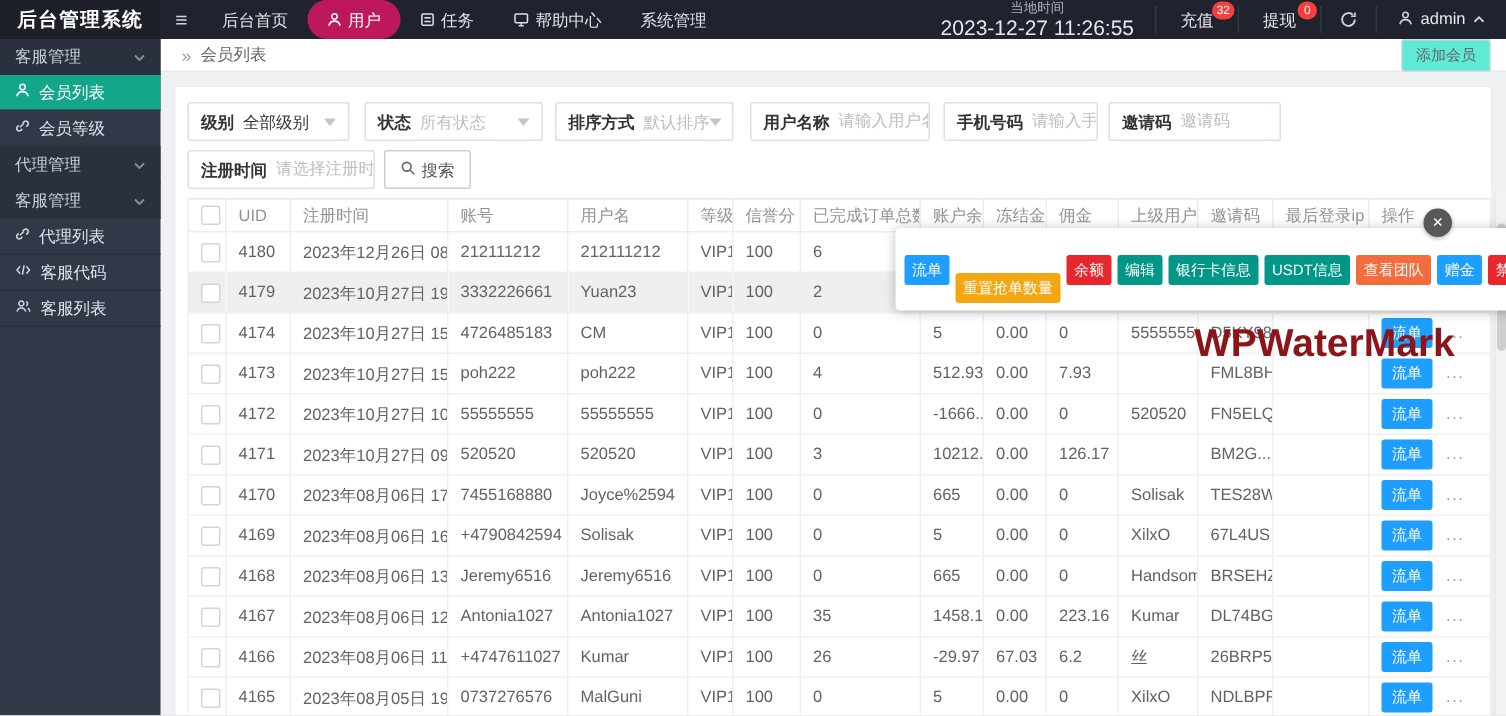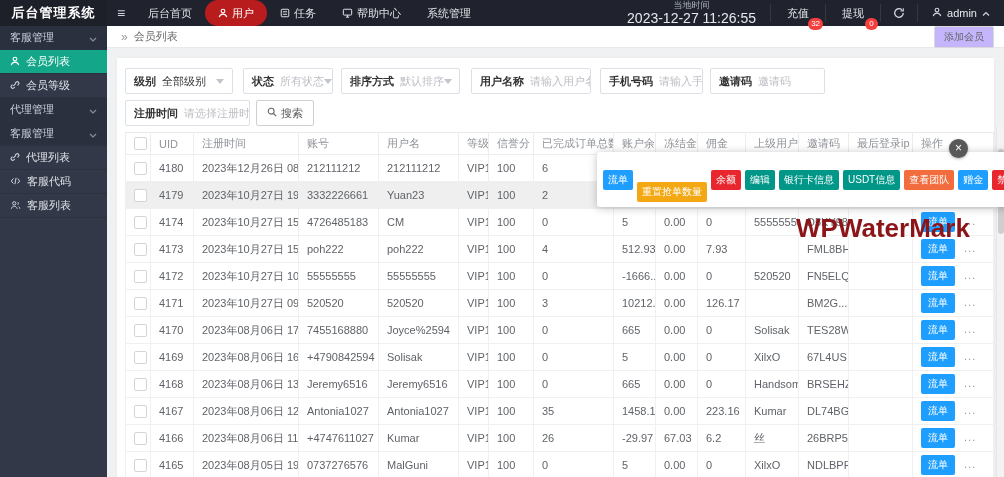--- a/index.html
+++ b/index.html
@@ -6,46 +6,46 @@
   html,body { background:#d8d8d8; }
   body { font-family:"Liberation Sans","DejaVu Sans",sans-serif; }
   .stage { position:relative; width:1004px; height:477px; overflow:hidden; background:#f0f1f3; }
 
   
   .topbar { position:absolute; left:0; top:0; width:1004px; height:26px; background:#20232d; display:flex; align-items:stretch; color:#e6e8ee; font-size:11px; z-index:30; }
   .brand { width:107px; display:flex; align-items:center; justify-content:center; font-size:13px; font-weight:bold; color:#fff; letter-spacing:1px; background:#1d2029; }
   .hamburger { width:28px; display:flex; align-items:center; justify-content:center; font-size:14px; color:#cfd3dc; cursor:pointer; }
   .tmenu { display:flex; align-items:stretch; }
   .tmenu-item { display:flex; align-items:center; gap:4px; padding:0 13px; cursor:pointer; color:#dfe2e8; }
-  .tmenu-item.active { background:#b91c1c; color:#fff;border-radius:13px; }
+  .tmenu-item.active { background:#be185d; color:#fff;border-radius:13px; }
   .tmenu-item svg { display:block; }
   .topbar-right { margin-left:auto; display:flex; align-items:stretch; }
   .tsep { width:1px; background:#343845; margin:4px 0; }
   .timebox { display:flex; flex-direction:column; align-items:center; justify-content:center; padding:0 14px; line-height:1.15; }
   .timebox .tl { font-size:9px; color:#aab0bd; }
   .timebox .tv { font-size:14px; color:#e6e8ee; }
   .tbtn { position:relative; display:flex; align-items:center; padding:0 16px; cursor:pointer; }
-  .badge { position:absolute; top:18px; right:2px; min-width:13px; height:12px; border-radius:7px; background:#f53f3f; color:#fff; font-size:8px; line-height:12px; text-align:center; padding:0 3px; }
+  .badge { position:absolute; top:1px; right:2px; min-width:13px; height:12px; border-radius:7px; background:#f53f3f; color:#fff; font-size:8px; line-height:12px; text-align:center; padding:0 3px; }
   .refresh { display:flex; align-items:center; padding:0 12px; cursor:pointer; }
   .userbox { display:flex; align-items:center; gap:5px; padding:0 14px; cursor:pointer; }
 
   
   .sidebar { position:absolute; left:0; top:26px; width:107px; bottom:0; background:#323848; z-index:20; }
   .side-item { height:24px; display:flex; align-items:center; gap:6px; padding:0 10px; font-size:11px; color:#dfe2e8; cursor:pointer; border-bottom:1px solid #2c3140; }
   .side-item.group { background:#2b303e; color:#c9cedb; }
   .side-item.group .chev { margin-left:auto; }
   .side-item.active { background:#13a689; color:#fff; }
   .side-item svg { flex:0 0 auto; }
   .side-item .lbl { white-space:nowrap; }
 
   
   .main { position:absolute; left:107px; top:26px; right:0; bottom:0; background:#f0f1f3; }
   .crumb-bar { height:22px; background:#fff; display:flex; align-items:center; padding:0 10px 0 14px; font-size:11px; color:#666; border-bottom:1px solid #e9e9e9; }
   .crumb-sym { color:#999; margin-right:6px; font-size:12px; }
-  .add-member { margin-left:auto; background:#c4b5fd; border:1px solid #d9d9d9; border-radius:2px; font-size:10px; color:#666; padding:3px 9px; cursor:pointer; }
+  .add-member { margin-left:auto; background:#5eead4; border:1px solid #d9d9d9; border-radius:2px; font-size:10px; color:#666; padding:3px 9px; cursor:pointer; }
   .card { position:absolute; left:10px; top:32px; right:10px; bottom:0; background:#fff; padding:10px 8px 0 8px; box-shadow:0 0 3px rgba(0,0,0,.05); }
 
   
   .frow { display:flex; align-items:center; margin-bottom:6px; }
   .fgroup { display:flex; align-items:center; height:26px; border:1px solid #dcdfe6; border-radius:2px; background:#fff; font-size:11px; overflow:hidden; }
   .fgroup .flabel { padding:0 6px 0 8px; color:#333; font-weight:bold; white-space:nowrap; }
   .fgroup .fval { color:#333; white-space:nowrap; }
   .fgroup .fph { color:#bcbec4; white-space:nowrap; }
   .fgroup input { border:0; outline:none; font-size:11px; color:#333; width:100%; background:transparent; font-family:inherit; }
   .fgroup input::placeholder { color:#bcbec4; }
@@ -217,21 +217,21 @@
     </div>
 
     <div class="card">
 
       <div class="frow">
         <div class="fgroup" style="width:108px">
           <span class="flabel">级别</span>
           <span class="fval">全部级别</span>
           <span class="caret"></span>
         </div>
-        <div class="fgroup" style="width:90px;margin-left:10px">
+        <div class="fgroup" style="width:119px;margin-left:10px">
           <span class="flabel">状态</span>
           <span class="fph">所有状态</span>
           <span class="caret"></span>
         </div>
         <div class="fgroup" style="width:119px;margin-left:8px">
           <span class="flabel">排序方式</span>
           <span class="fph">默认排序</span>
           <span class="caret"></span>
         </div>
         <div class="fgroup" style="width:120px;margin-left:11px">

